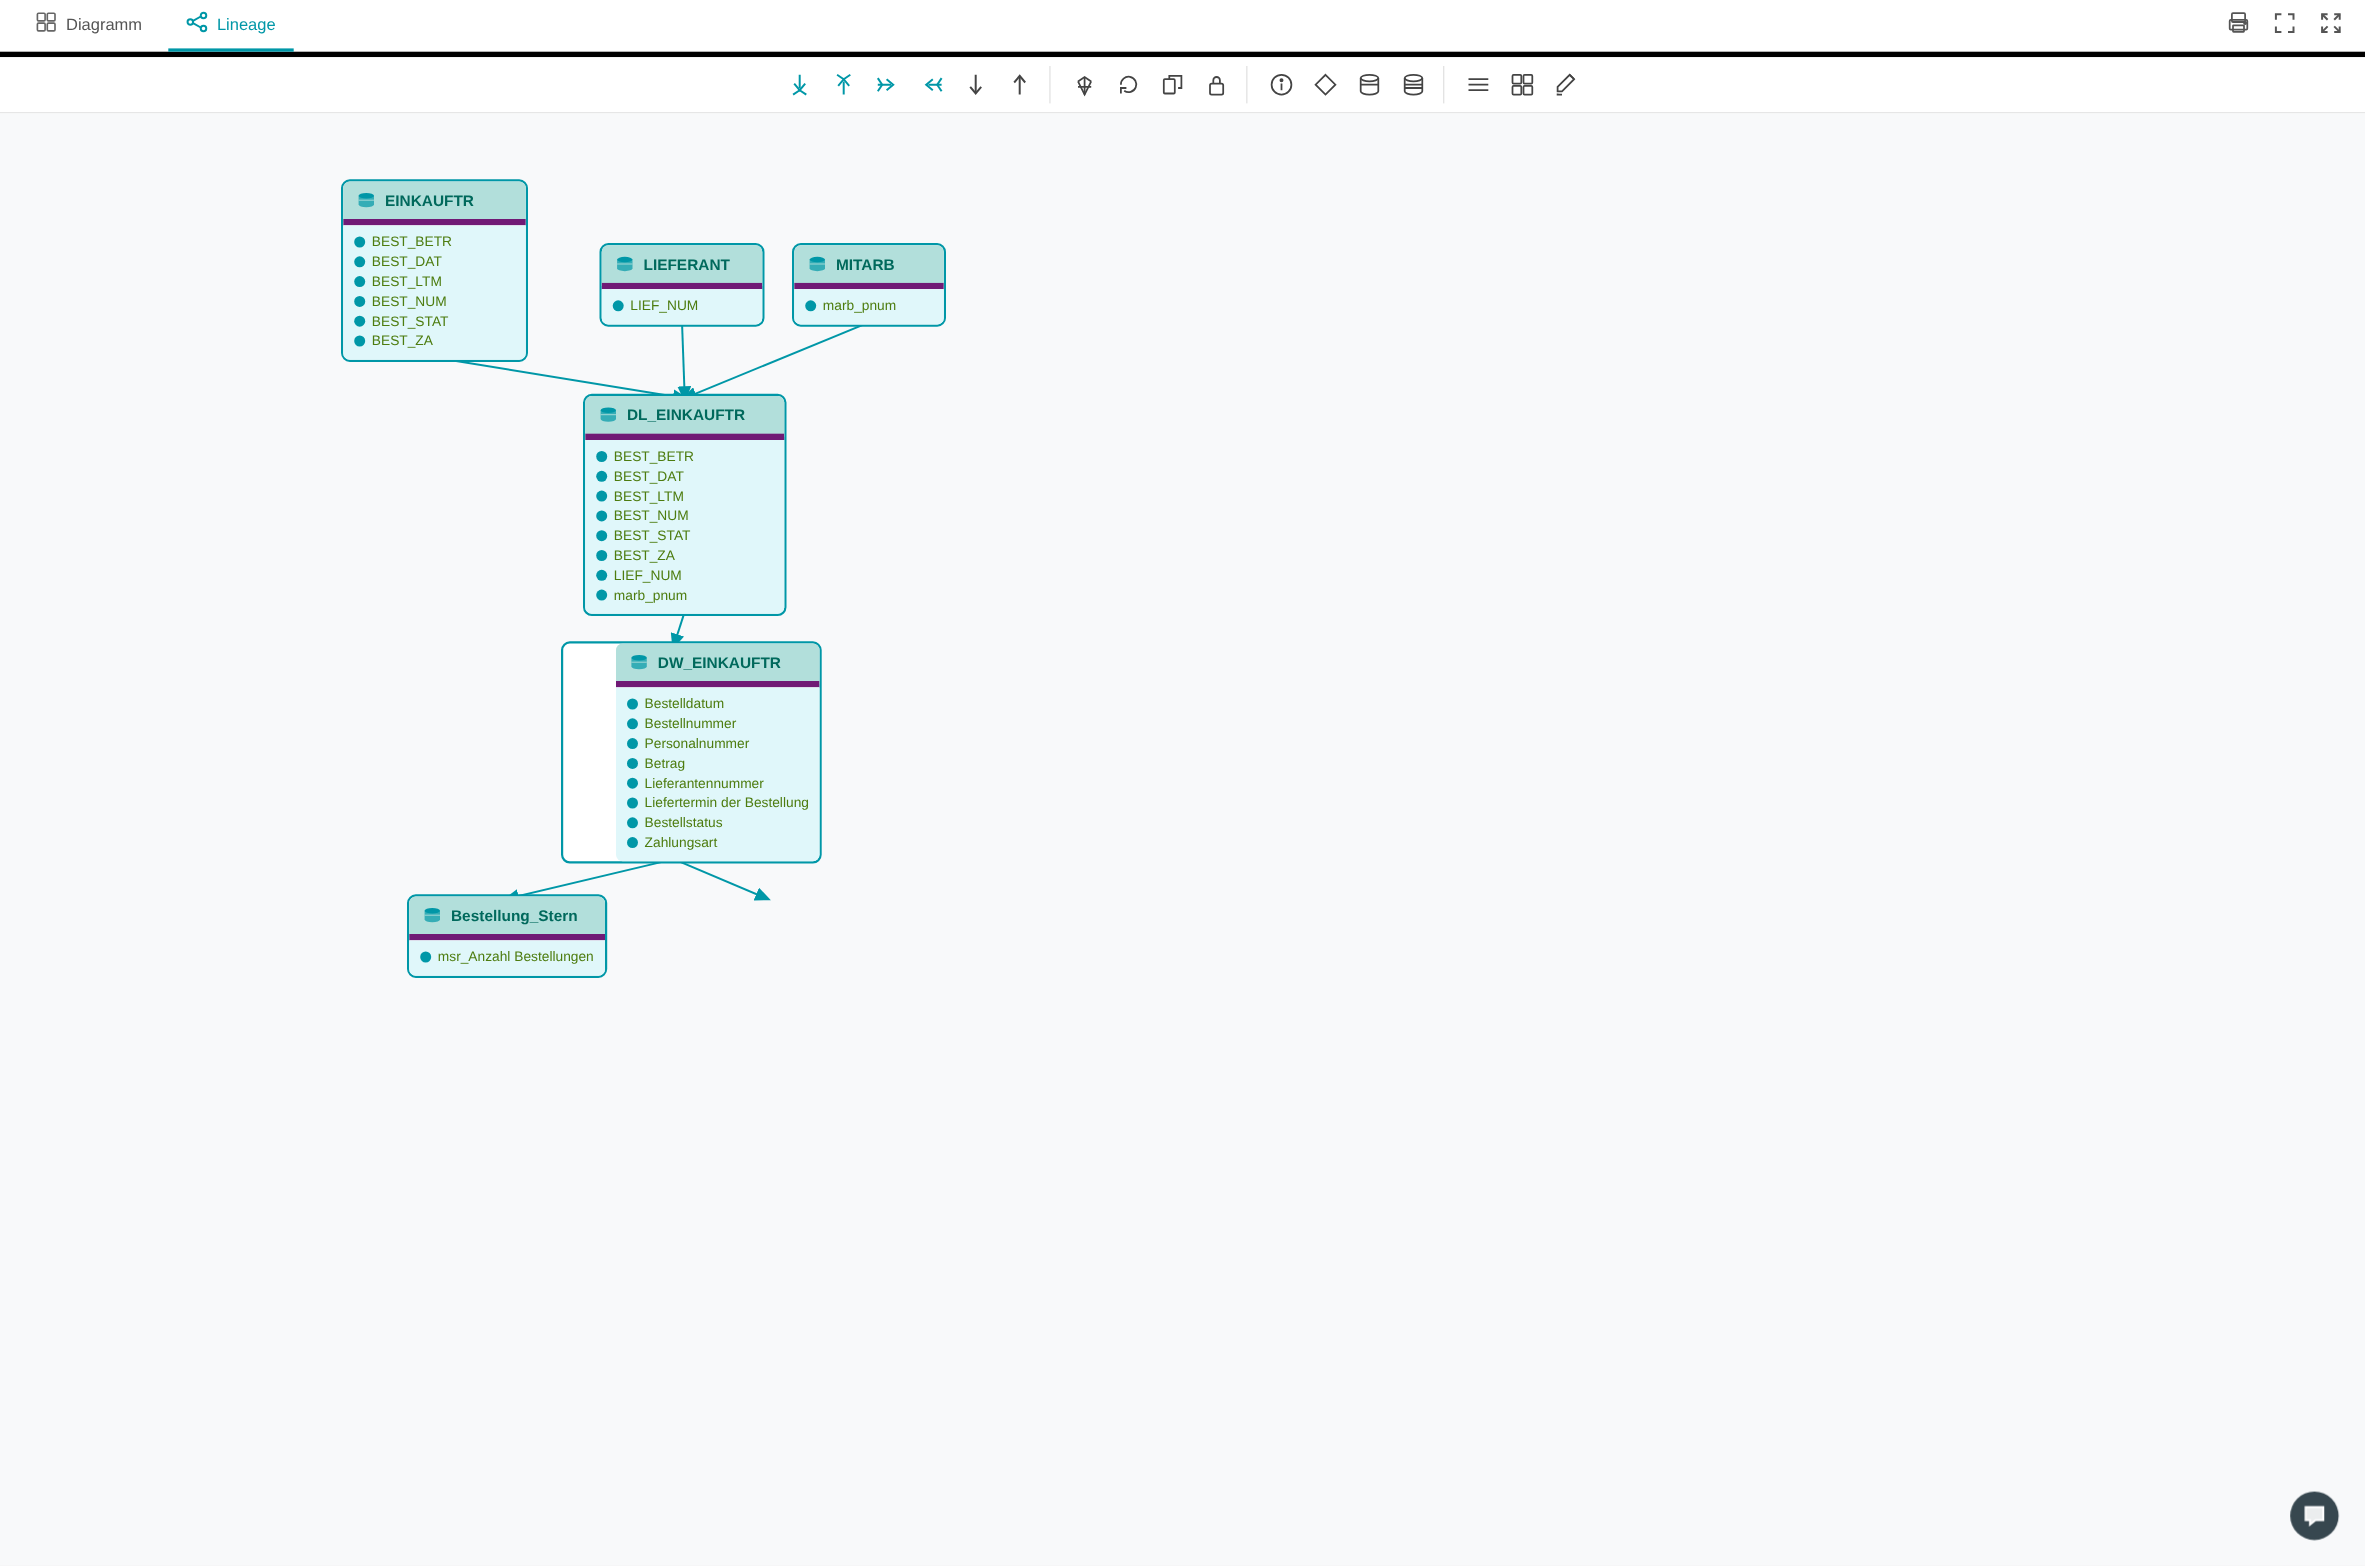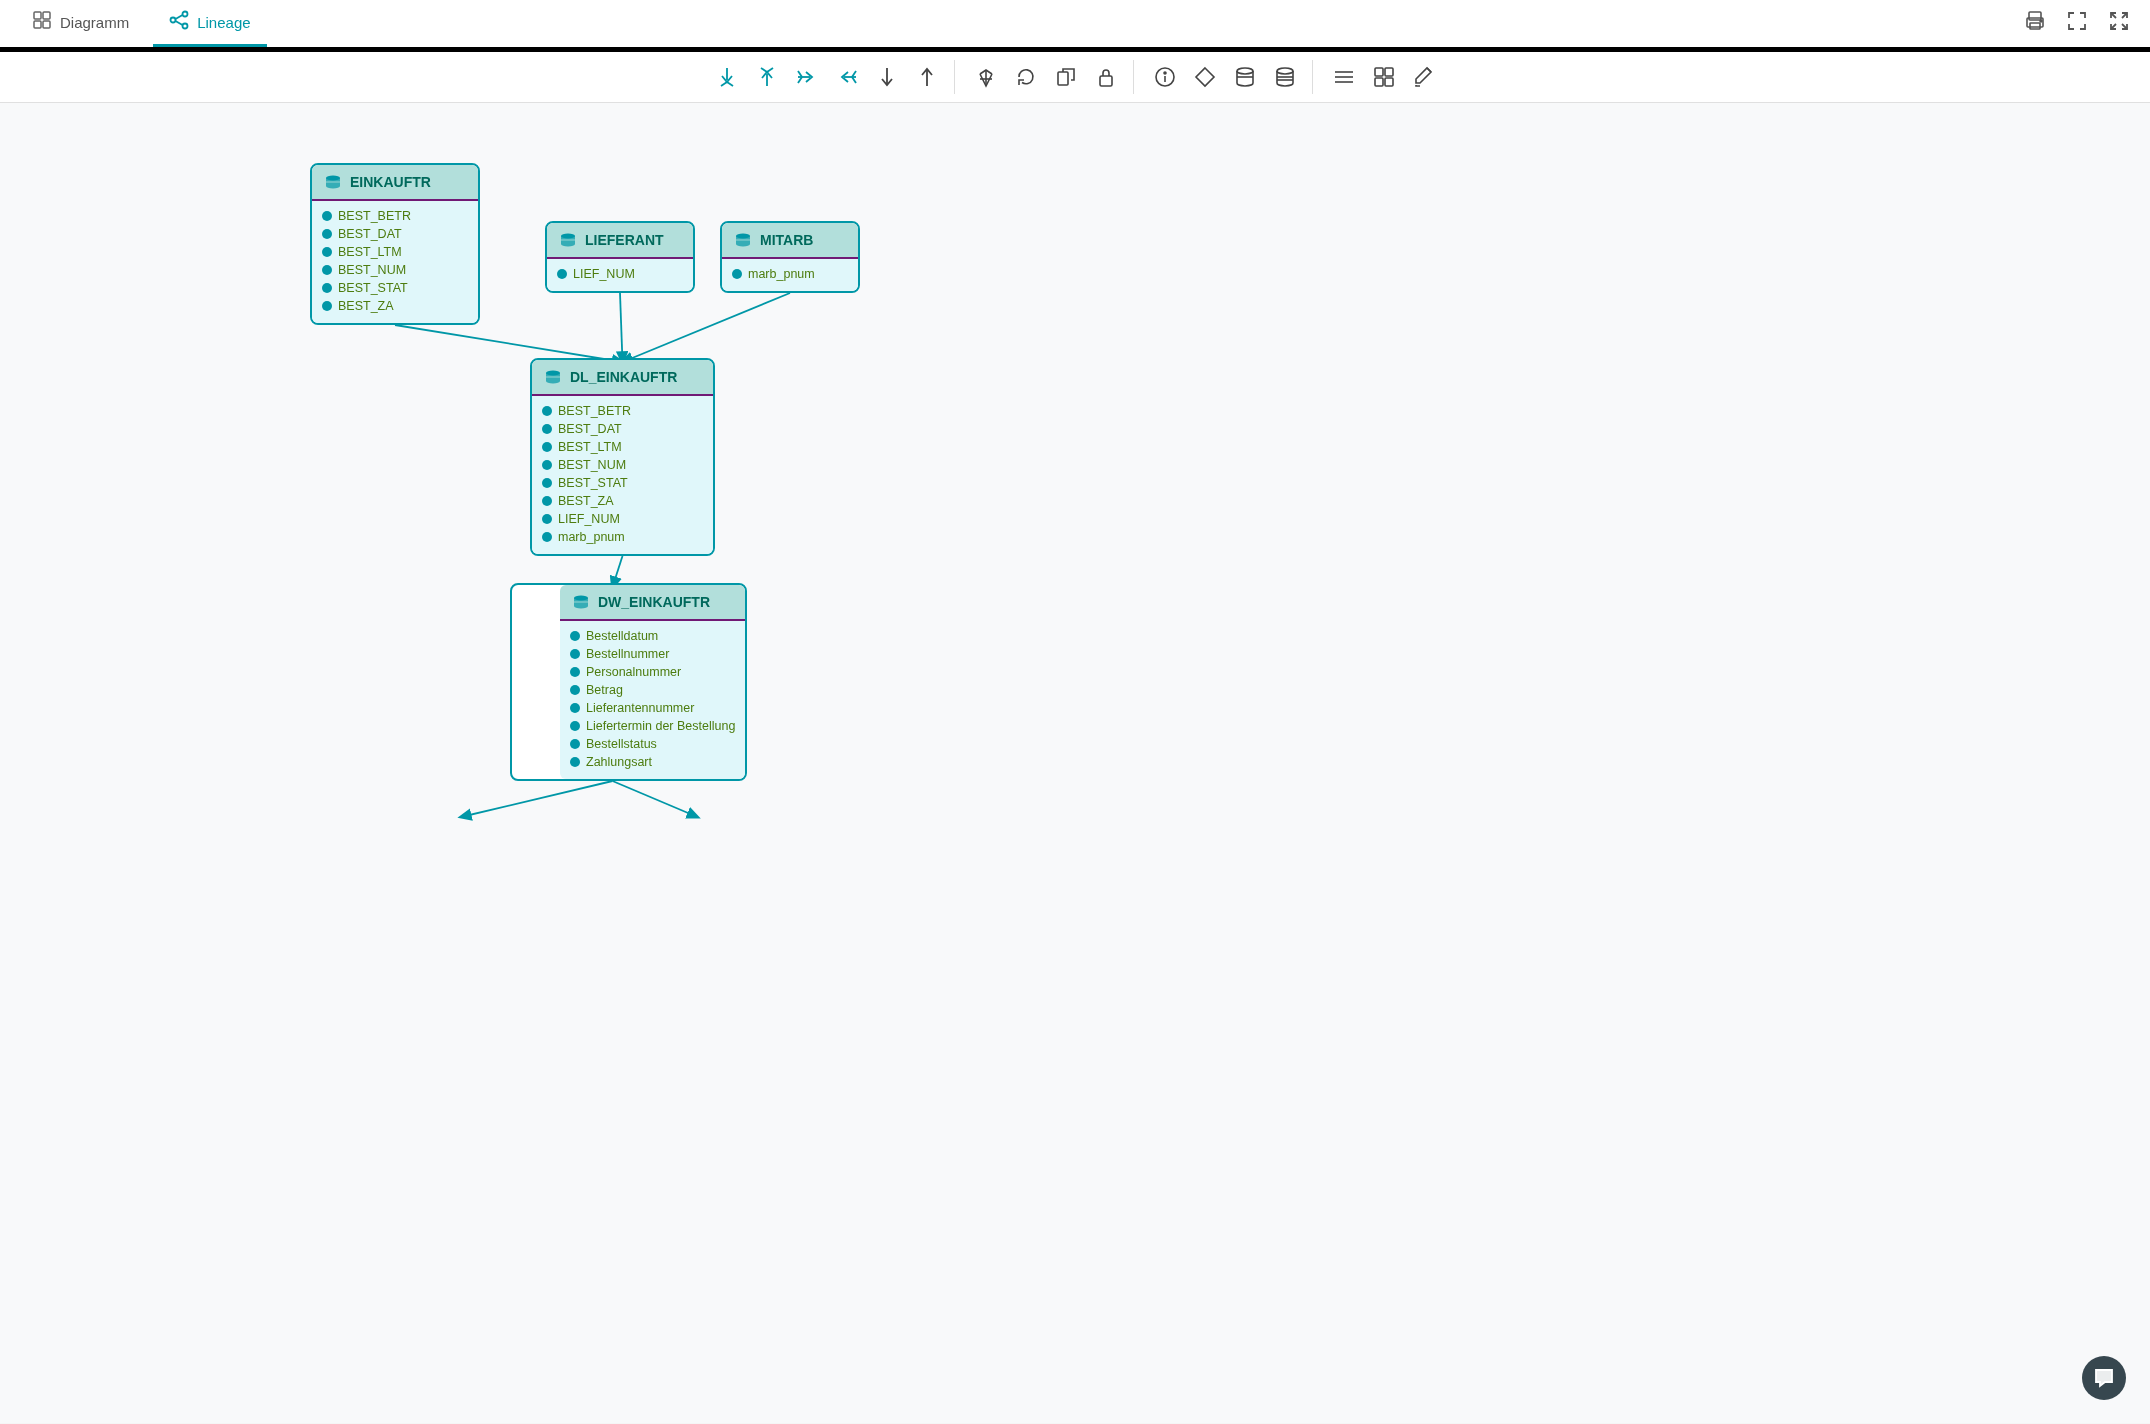--- a/index.html
+++ b/index.html
@@ -99,21 +99,21 @@
     .db-node-header {
       background: #b2dfdb;
       border-radius: 6px 6px 0 0;
       padding: 8px 12px;
       display: flex;
       align-items: center;
       gap: 8px;
       font-weight: 600;
       font-size: 14px;
       color: #00695c;
-      border-bottom: 2px solid #701a75;
+      border-bottom: 6px solid #701a75;
     }
     .db-icon {
       display: inline-block;
       width: 18px;
       height: 18px;
       flex-shrink: 0;
     }
     .db-node-body {
       padding: 6px 10px 8px;
       background: #e0f7fa;
@@ -536,20 +536,38 @@
           <span class="field-icon"></span>
           <span>Bestellstatus</span>
         </div>
       <div class="db-node-field">
           <span class="field-icon"></span>
           <span>Zahlungsart</span>
         </div>
     </div>
   </div>
 
+  <div class="db-node" id="node-bestellung-stern" style="left:370px; top:710px; min-width:180px;">
+    <div class="db-node-header">
+      <span class="db-icon">
+        <svg width="18" height="18" viewBox="0 0 18 18" fill="none">
+          <ellipse cx="9" cy="5" rx="7" ry="2.5" fill="#0097a7"></ellipse>
+          <path d="M2,5 L2,13 A7,2.5 0 0,0 16,13 L16,5" fill="#0097a7" opacity="0.7"></path>
+          <line x1="2" y1="9" x2="16" y2="9" stroke="#b2dfdb" stroke-width="0.8"></line>
+        </svg>
+      </span>
+      <span>Bestellung_Stern</span>
+    </div>
+    <div class="db-node-body">
+      <div class="db-node-field">
+          <span class="field-icon"></span>
+          <span>msr_Anzahl Bestellungen</span>
+        </div>
+    </div>
+  </div>
 
 
 </div>
 
 <button class="chat-btn">
   <svg width="22" height="22" viewBox="0 0 22 22" fill="none" stroke="#fff" stroke-width="1.8">
     <path d="M3,3 L19,3 L19,15 L12,15 L7,19 L7,15 L3,15 Z" fill="#fff" opacity="0.9" stroke="none"></path>
     <path d="M3,3 L19,3 L19,15 L12,15 L7,19 L7,15 L3,15 Z"></path>
   </svg>
 </button>

